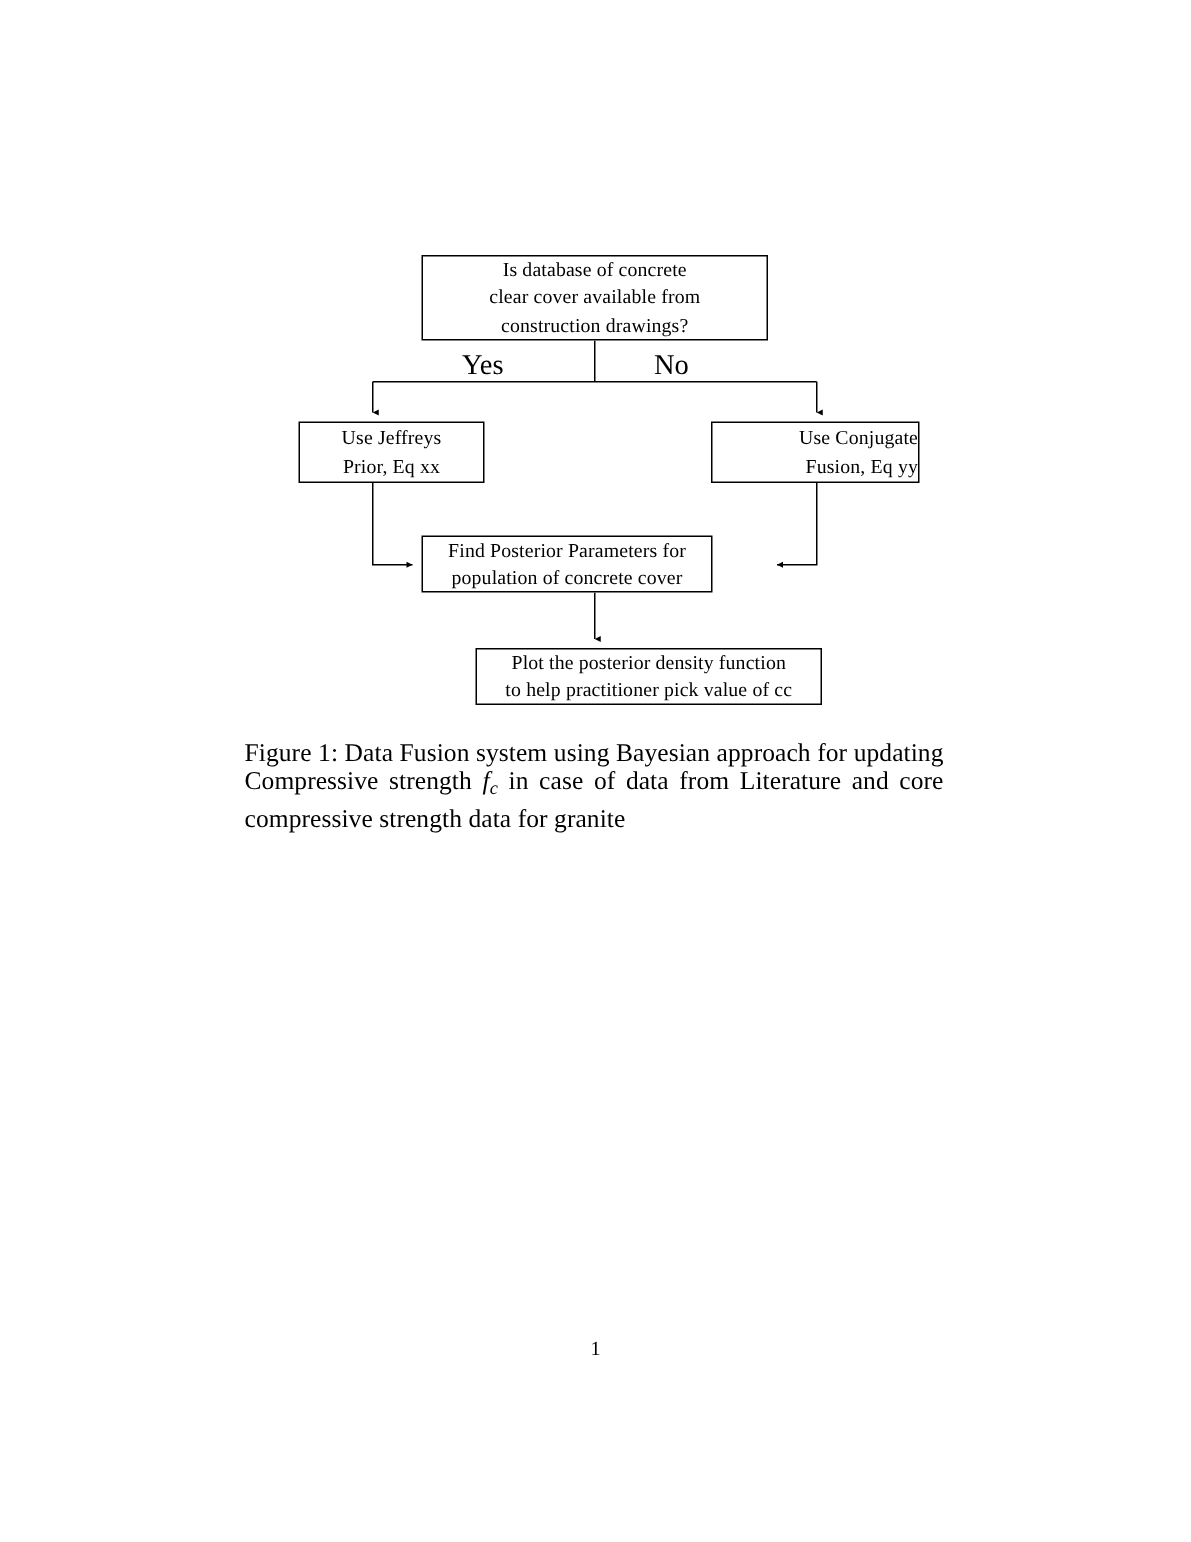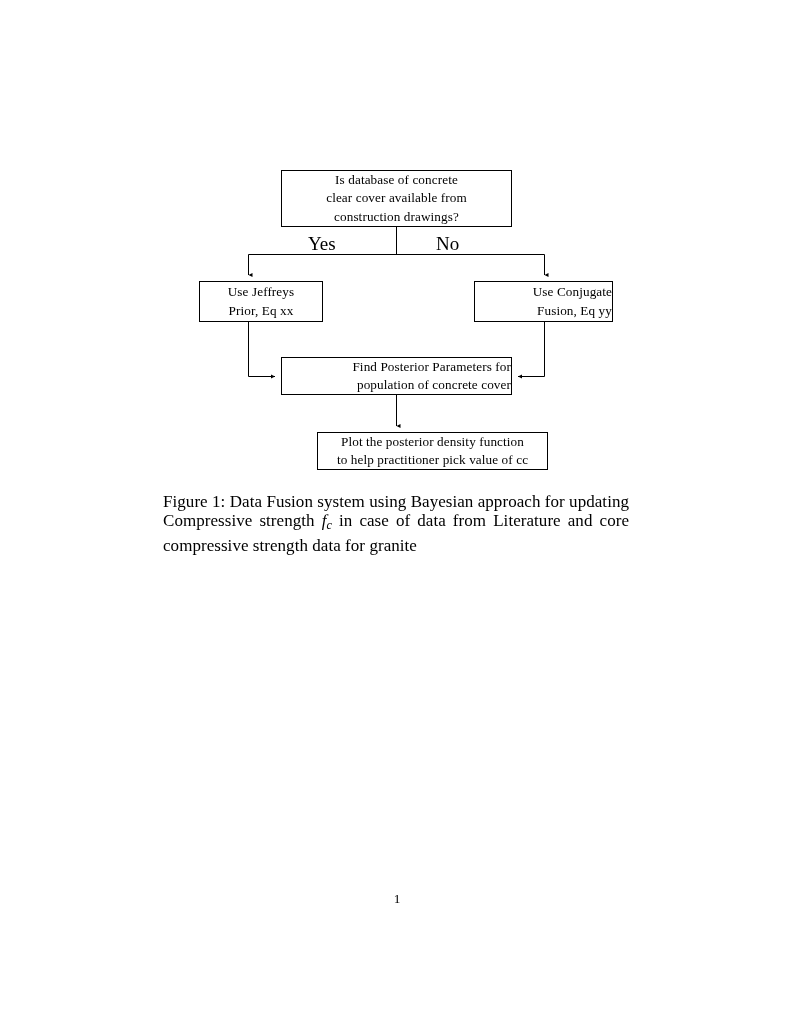--- a/index.html
+++ b/index.html
@@ -53,21 +53,21 @@
     font-size: 13.2px;
     line-height: 18.5px;
     letter-spacing: 0.1px;
     z-index: 2;
   }
   .node .ln { display: block; white-space: nowrap; }
 
   #node-question { left: 281px; top: 170px; width: 231px; height: 57px; }
   #node-jeffreys  { left: 179px; top: 281px; width: 124px; height: 41px; margin-left: 20px; }
   #node-conjugate { left: 474px; top: 281px; width: 139px; height: 41px; align-items: flex-end; }
-  #node-posterior { left: 281px; top: 357px; width: 231px; height: 38px; align-items: flex-end; }
+  #node-posterior { left: 281px; top: 357px; width: 194px; height: 38px; }
   #node-plot      { left: 281px; top: 432px; width: 231px; height: 38px; margin-left: 36px; }
 
   .edge-label {
     position: absolute;
     font-size: 19px;
     line-height: 15px;
     white-space: nowrap;
     z-index: 3;
     background: #ffffff;
     padding: 0 2px;

